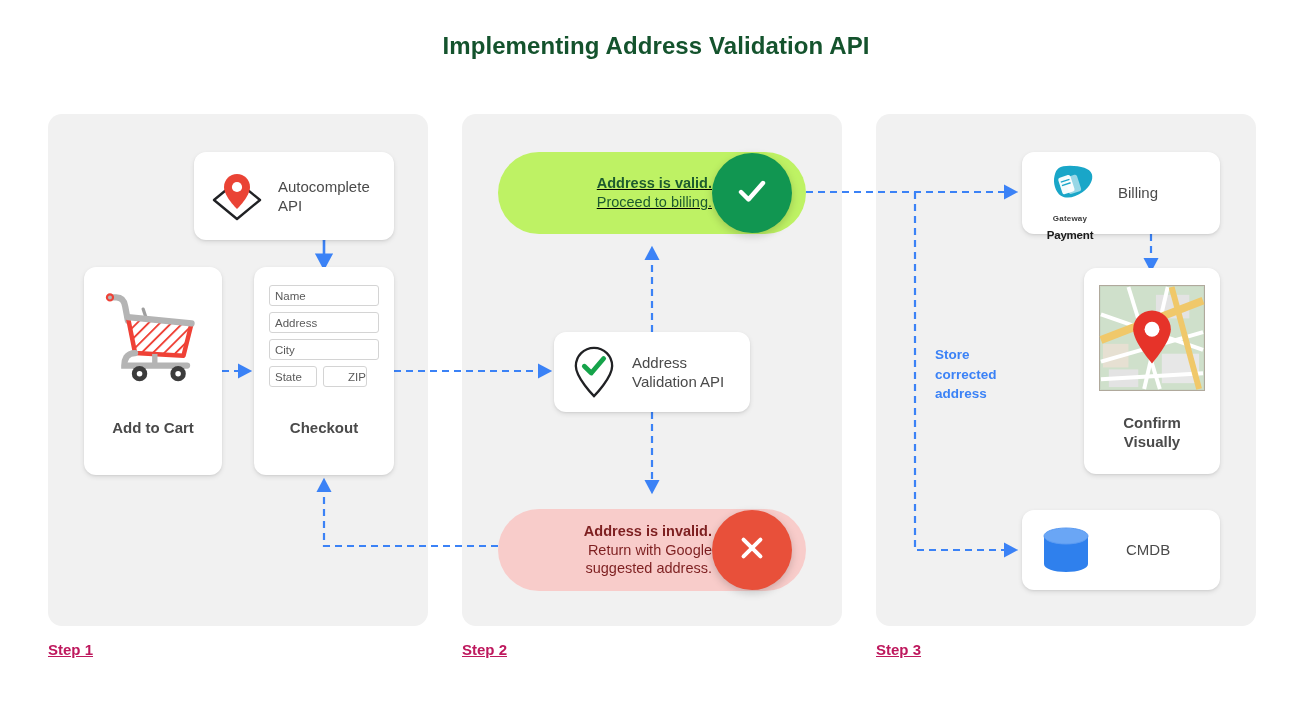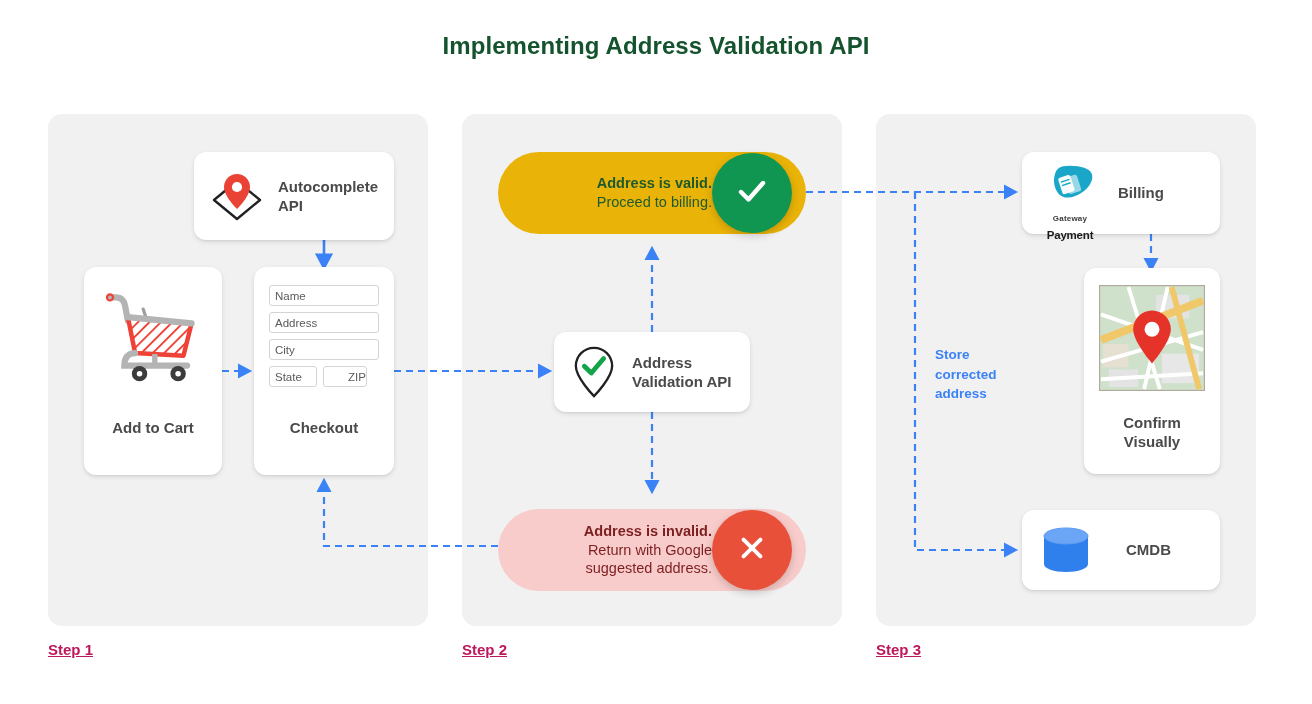--- a/index.html
+++ b/index.html
@@ -25,32 +25,32 @@
     position:absolute;font-size:15px;font-weight:bold;color:#be185d;text-decoration:underline;
   }
 
   
   .card{
     position:absolute;background:#ffffff;border-radius:12px;
     box-shadow:0 2px 5px rgba(0,0,0,.10),0 1px 2px rgba(0,0,0,.06);
     box-sizing:border-box;
   }
   .card-h{display:flex;align-items:center;}
-  .card-label{font-size:15px;color:#4a4a4a;line-height:1.3;font-weight:bold;}
+  .card-label{font-size:15px;color:#4a4a4a;line-height:1.3;}
   .card-caption{
     position:absolute;left:0;width:100%;text-align:center;
     font-size:15px;font-weight:bold;color:#4a4a4a;line-height:1.25;
   }
 
   
   .pill{
     position:absolute;border-radius:48px;box-sizing:border-box;
     display:flex;align-items:center;justify-content:flex-end;
   }
-  .pill.good{background:#eab308;}
+  .pill.good{background:#bef264;text-decoration:underline;}
   .pill.bad{background:#f8ccca;}
   .pill-text{text-align:right;line-height:1.28;font-size:14.5px;}
   .pill.good .pill-text{color:#1d5b2e;}
   .pill.bad  .pill-text{color:#7d1f20;}
   .pill-text b{font-weight:bold;display:block;}
   .badge{
     position:absolute;border-radius:50%;
     display:flex;align-items:center;justify-content:center;
     box-shadow:0 3px 8px rgba(0,0,0,.18);
   }

